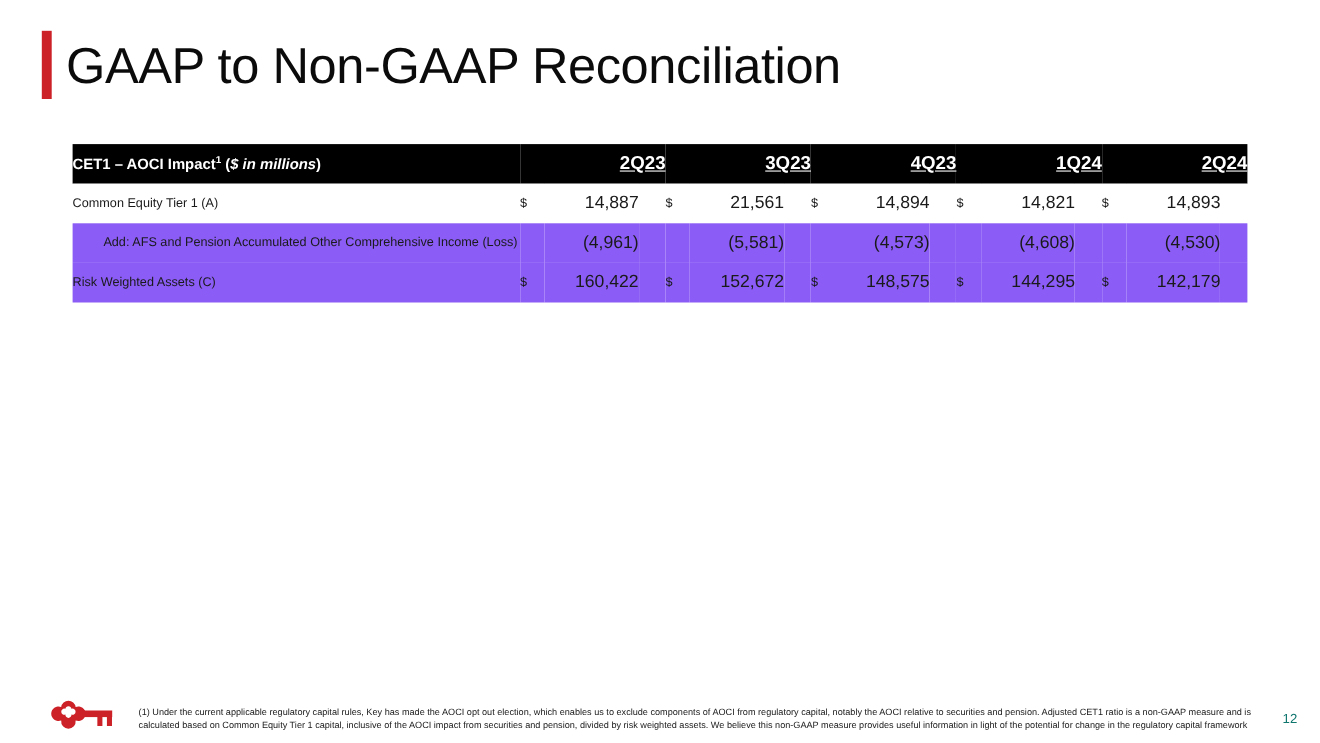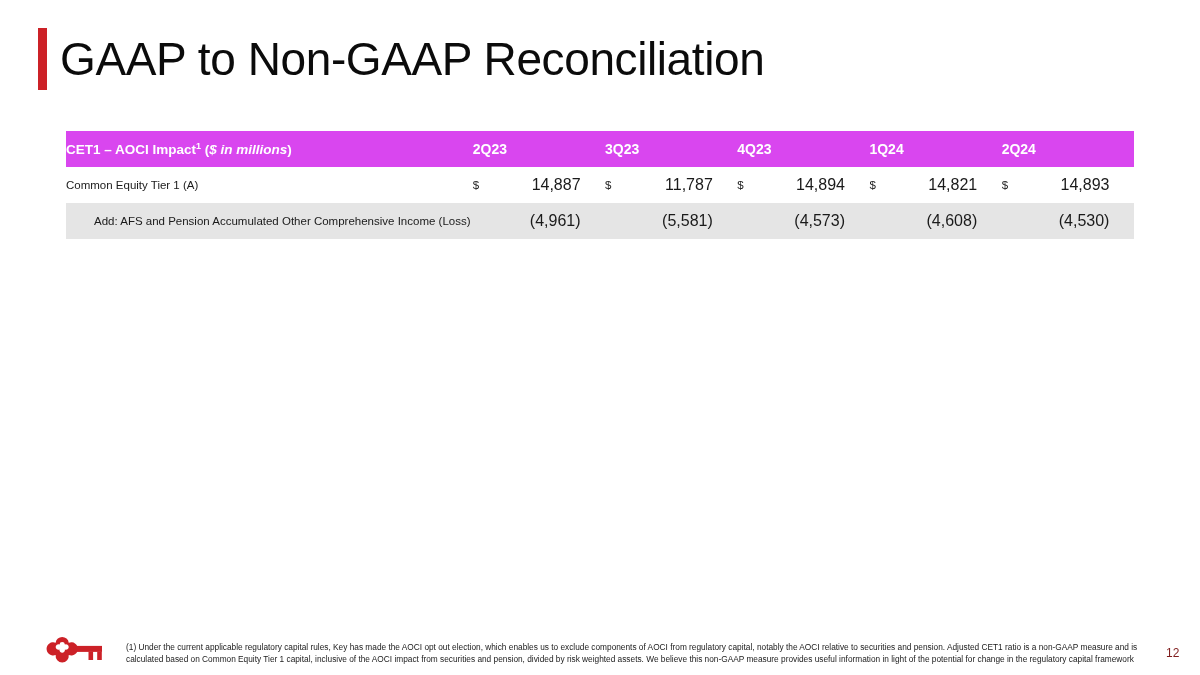--- a/index.html
+++ b/index.html
@@ -52,50 +52,51 @@
     width: 1068px;
     table-layout: fixed;
     font-size: 11.5px;
   }
   table.recon td, table.recon th {
     padding: 0;
     vertical-align: middle;
   }
 
   thead tr {
-    background: #d946ef;
+    background: #000000;
     height: 36px;
     margin-left: 24px;
   }
   thead th {
     color: #ffffff;
     font-weight: bold;
     font-size: 13.5px;
     height: 36px;
   }
   th.lbl-head {
     text-align: left;
     padding-left: 11px;
   }
   th.per-head {
-    text-align: left;
-    font-size: 14px;
+    text-align: right;
+    font-size: 17px;
+    text-decoration: underline;
   }
   th.sup-head sup {
     font-size: 9px;
     vertical-align: super;
     line-height: 0;
   }
   .ital { font-style: italic; }
 
   tbody tr {
     height: 36px;
   }
   tbody tr.alt {
-    background: #e5e5e5;
+    background: #8b5cf6;
   }
   tbody tr.plain {
     background: #FFFFFF;
   }
 
   td.label {
     text-align: left;
     padding-left: 11px;
     font-size: 11.5px;
     color: #1a1a1a;
@@ -148,21 +149,21 @@
     font-size: 8.3px;
     line-height: 1.42;
     color: #1a1a1a;
     text-align: left;
   }
   .pagenum {
     position: absolute;
     left: 1166px;
     top: 18px;
     font-size: 12px;
-    color: #7f1d1d;
+    color: #0f766e;
   }
 </style>
 </head>
 <body>
 
 <div class="title-block">
   <div class="title-accent"></div>
   <div class="page-title">GAAP to Non-GAAP Reconciliation</div>
 </div>
 
@@ -198,21 +199,21 @@
       </tr>
     </thead>
     <tbody>
 
       <tr class="plain">
         <td class="label">Common Equity Tier 1 (A)</td>
         <td class="cur">$</td>
         <td class="val">14,887</td>
         <td class="suf"></td>
         <td class="cur">$</td>
-        <td class="val">11,787</td>
+        <td class="val">21,561</td>
         <td class="suf"></td>
         <td class="cur">$</td>
         <td class="val">14,894</td>
         <td class="suf"></td>
         <td class="cur">$</td>
         <td class="val">14,821</td>
         <td class="suf"></td>
         <td class="cur">$</td>
         <td class="val">14,893</td>
         <td class="suf"></td>
@@ -231,20 +232,38 @@
         <td class="suf"></td>
         <td class="cur"></td>
         <td class="val">(4,608)</td>
         <td class="suf"></td>
         <td class="cur"></td>
         <td class="val">(4,530)</td>
         <td class="suf"></td>
       </tr>
 
 
+      <tr class="alt">
+        <td class="label">Risk Weighted Assets (C)</td>
+        <td class="cur">$</td>
+        <td class="val">160,422</td>
+        <td class="suf"></td>
+        <td class="cur">$</td>
+        <td class="val">152,672</td>
+        <td class="suf"></td>
+        <td class="cur">$</td>
+        <td class="val">148,575</td>
+        <td class="suf"></td>
+        <td class="cur">$</td>
+        <td class="val">144,295</td>
+        <td class="suf"></td>
+        <td class="cur">$</td>
+        <td class="val">142,179</td>
+        <td class="suf"></td>
+      </tr>
 
 
     </tbody>
   </table>
 </div>
 
 <div class="footer">
 
   <div class="logo">
     <svg width="66" height="34" viewBox="0 0 66 34" xmlns="http://www.w3.org/2000/svg" aria-hidden="true">

